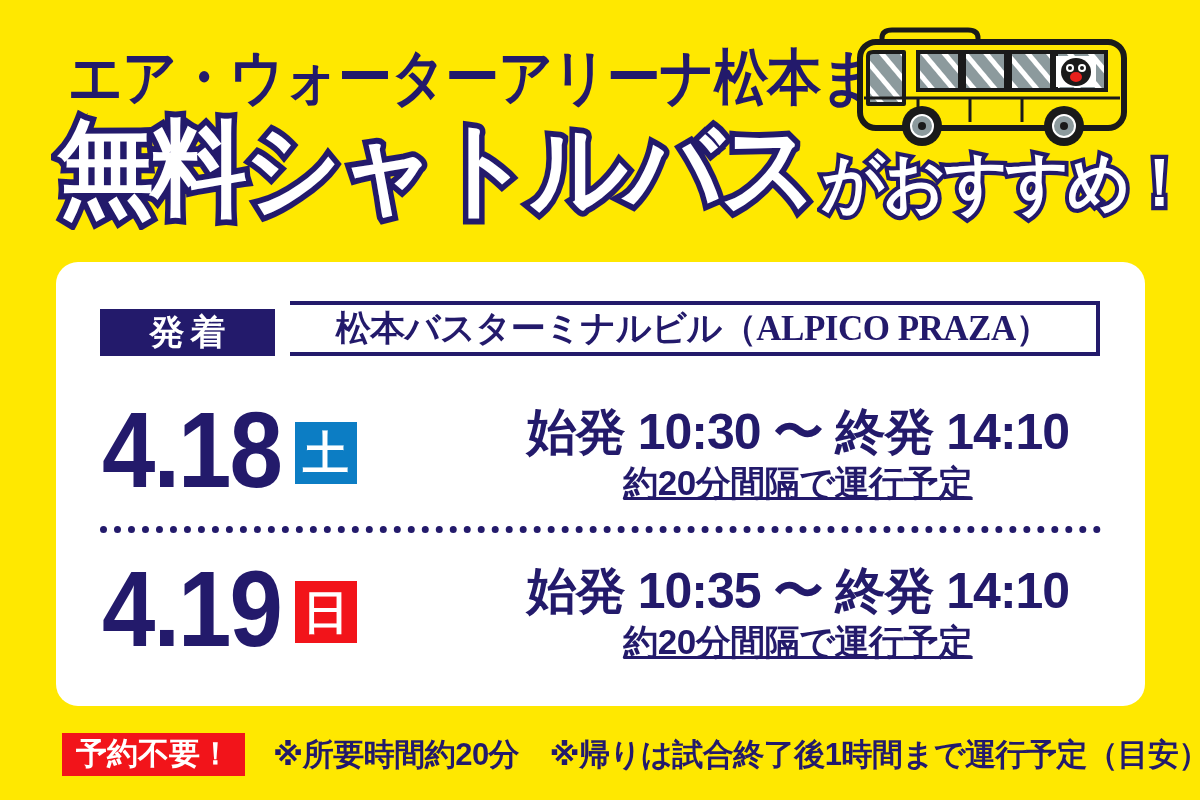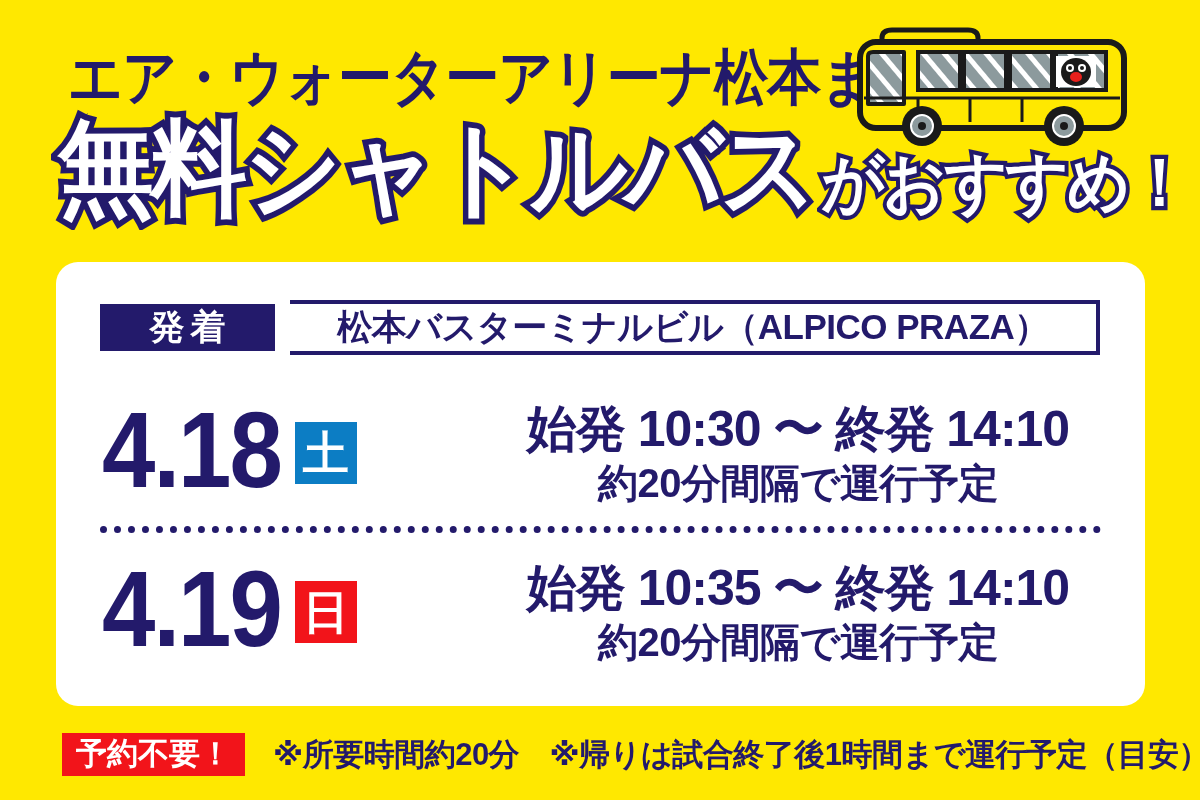--- a/index.html
+++ b/index.html
@@ -104,22 +104,23 @@
   }
 
   
   .depart-row {
     position: absolute;
     left: 44px;
     top: 36px;
     width: 1000px;
     height: 58px;
     display: flex;
-    align-items: center;
-    box-sizing: border-box;
+    align-items: flex-end;
+    box-sizing: border-box;
+    font-family: Liberation Serif, serif;
   }
 
   .depart-tag {
     width: 175px;
     background: #231a6b;
     color: #ffffff;
     font-size: 35px;
     font-weight: bold;
     letter-spacing: 6px;
     display: flex;
@@ -210,26 +211,27 @@
 
   .time-main {
     font-size: 50px;
     font-weight: bold;
     line-height: 1.12;
     letter-spacing: -1px;
     white-space: nowrap;
   }
 
   .time-note {
-    font-size: 40px;
+    font-size: 35px;
     font-weight: bold;
     line-height: 1.2;
     letter-spacing: -0.5px;
     margin-top: 2px;
     white-space: nowrap;
+    text-decoration: underline;
   }
 
   .dot-divider {
     height: 0;
     margin: 0 44px;
     border-top: 7px dotted #231a6b;
   }
 
   
   .footer {

